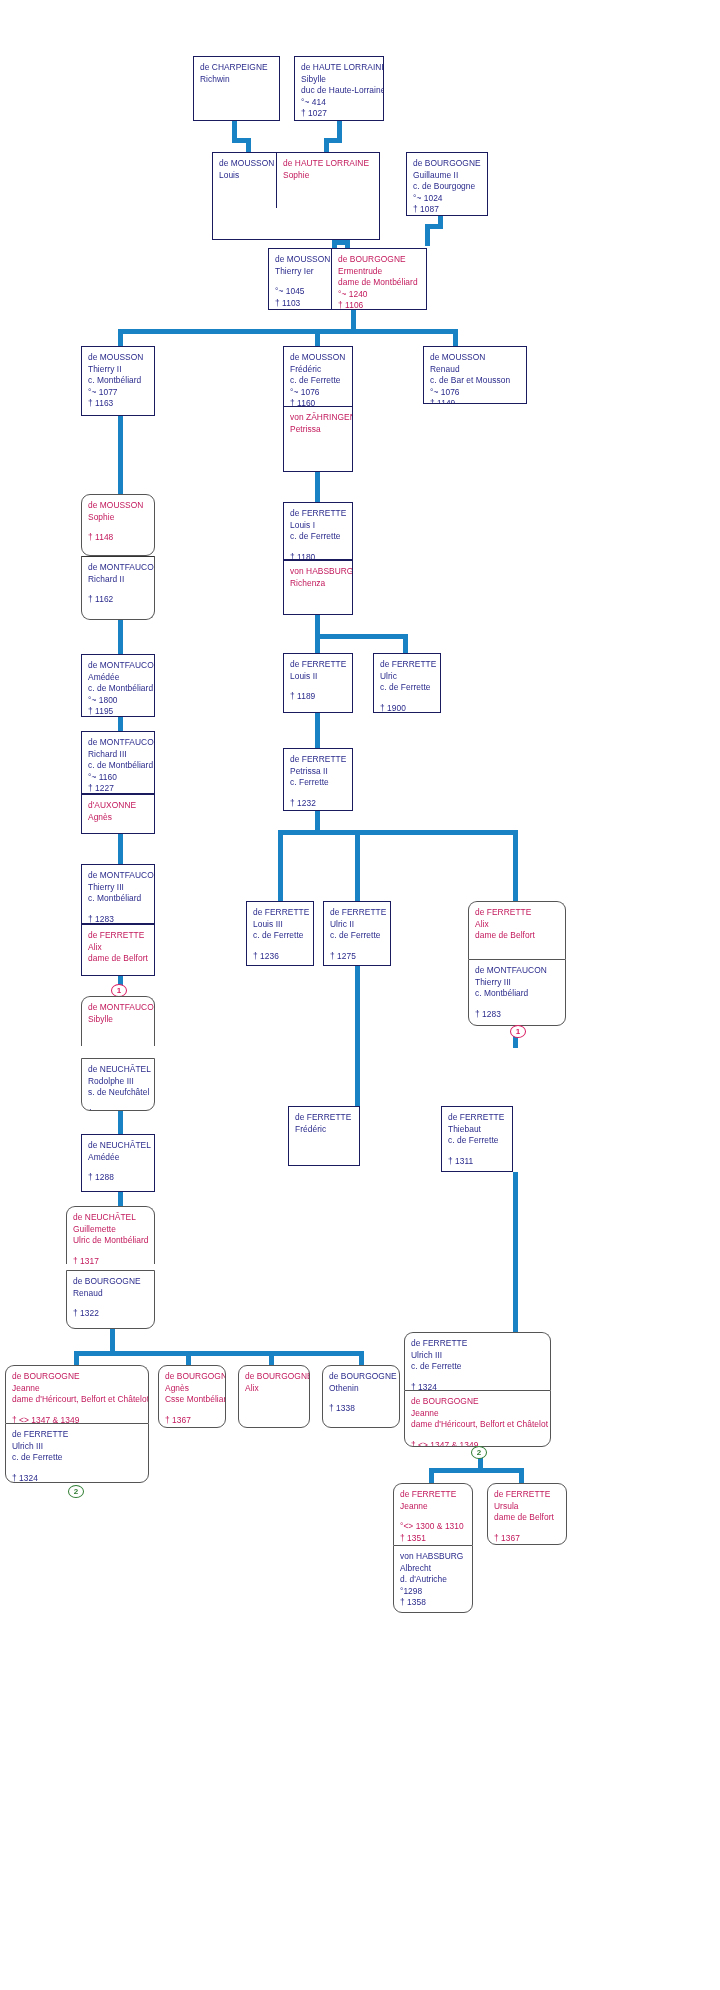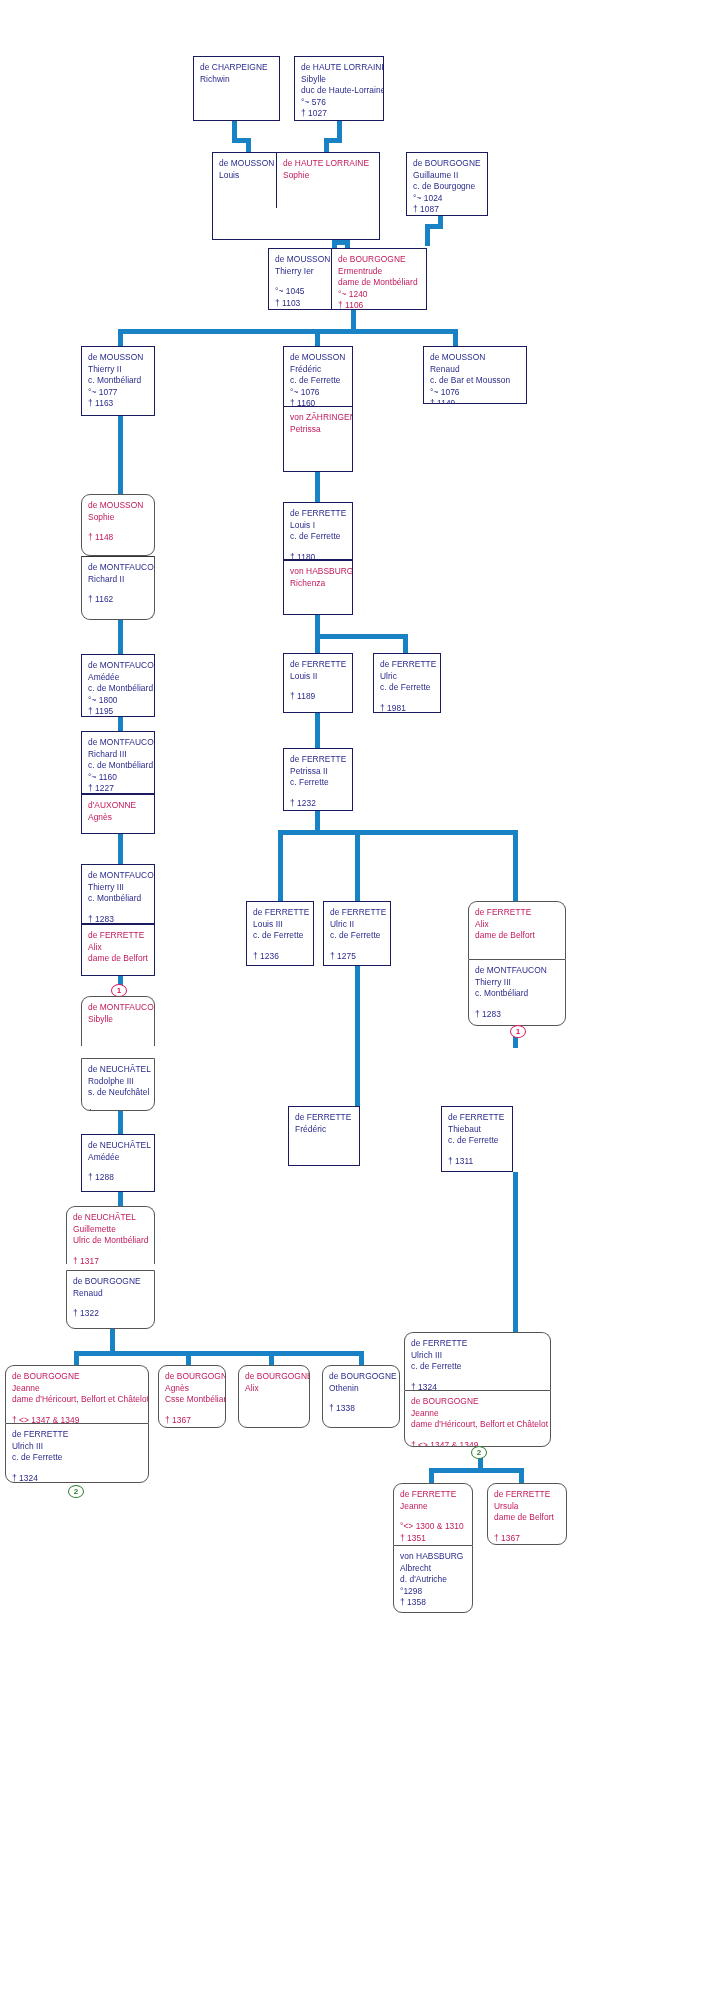--- a/index.html
+++ b/index.html
@@ -133,21 +133,21 @@
       <div class="nm m">de CHARPEIGNE</div>
       <div class="nm m">Richwin</div>
     </div>
   </div>
 
   <div class="box" style="left:294px;top:8px;width:90px;height:65px;">
     <div class="cell">
       <div class="nm m">de HAUTE LORRAINE</div>
       <div class="nm m">Sibylle</div>
       <div class="nm m">duc de Haute-Lorraine</div>
-      <div class="dt m">°~ 576</div>
+      <div class="dt m">°~ 414</div>
       <div class="dt m">† 1027</div>
     </div>
   </div>
 
   <div class="box" style="left:212px;top:104px;width:78px;height:64px;">
     <div class="cell">
       <div class="nm m">de MOUSSON</div>
       <div class="nm m">Louis</div>
     </div>
   </div>
@@ -264,21 +264,21 @@
       <div class="spacer"></div>
       <div class="dt m">† 1189</div>
     </div>
   </div>
   <div class="box" style="left:373px;top:605px;width:68px;height:60px;">
     <div class="cell">
       <div class="nm m">de FERRETTE</div>
       <div class="nm m">Ulric</div>
       <div class="nm m">c. de Ferrette</div>
       <div class="spacer"></div>
-      <div class="dt m">† 1981</div>
+      <div class="dt m">† 1900</div>
     </div>
   </div>
 
   <div class="box" style="left:81px;top:606px;width:74px;height:63px;">
     <div class="cell">
       <div class="nm m">de MONTFAUCON</div>
       <div class="nm m">Amédée</div>
       <div class="nm m">c. de Montbéliard</div>
       <div class="dt m">°~ 1800</div>
       <div class="dt m">† 1195</div>

